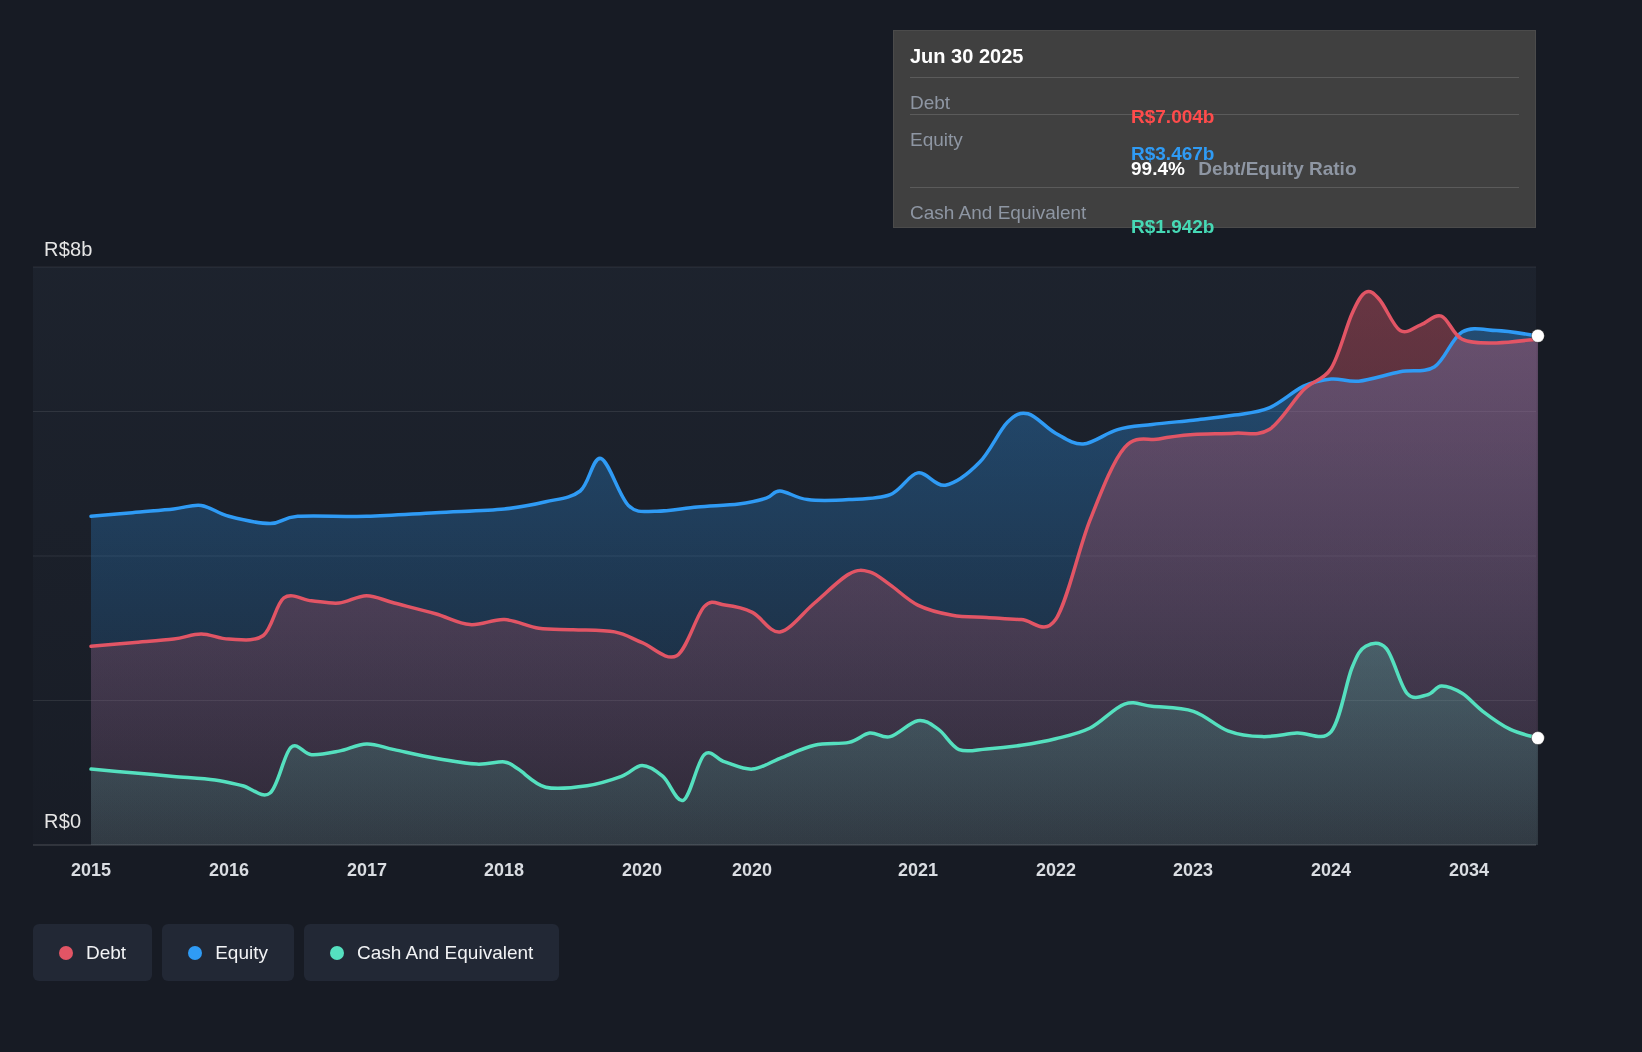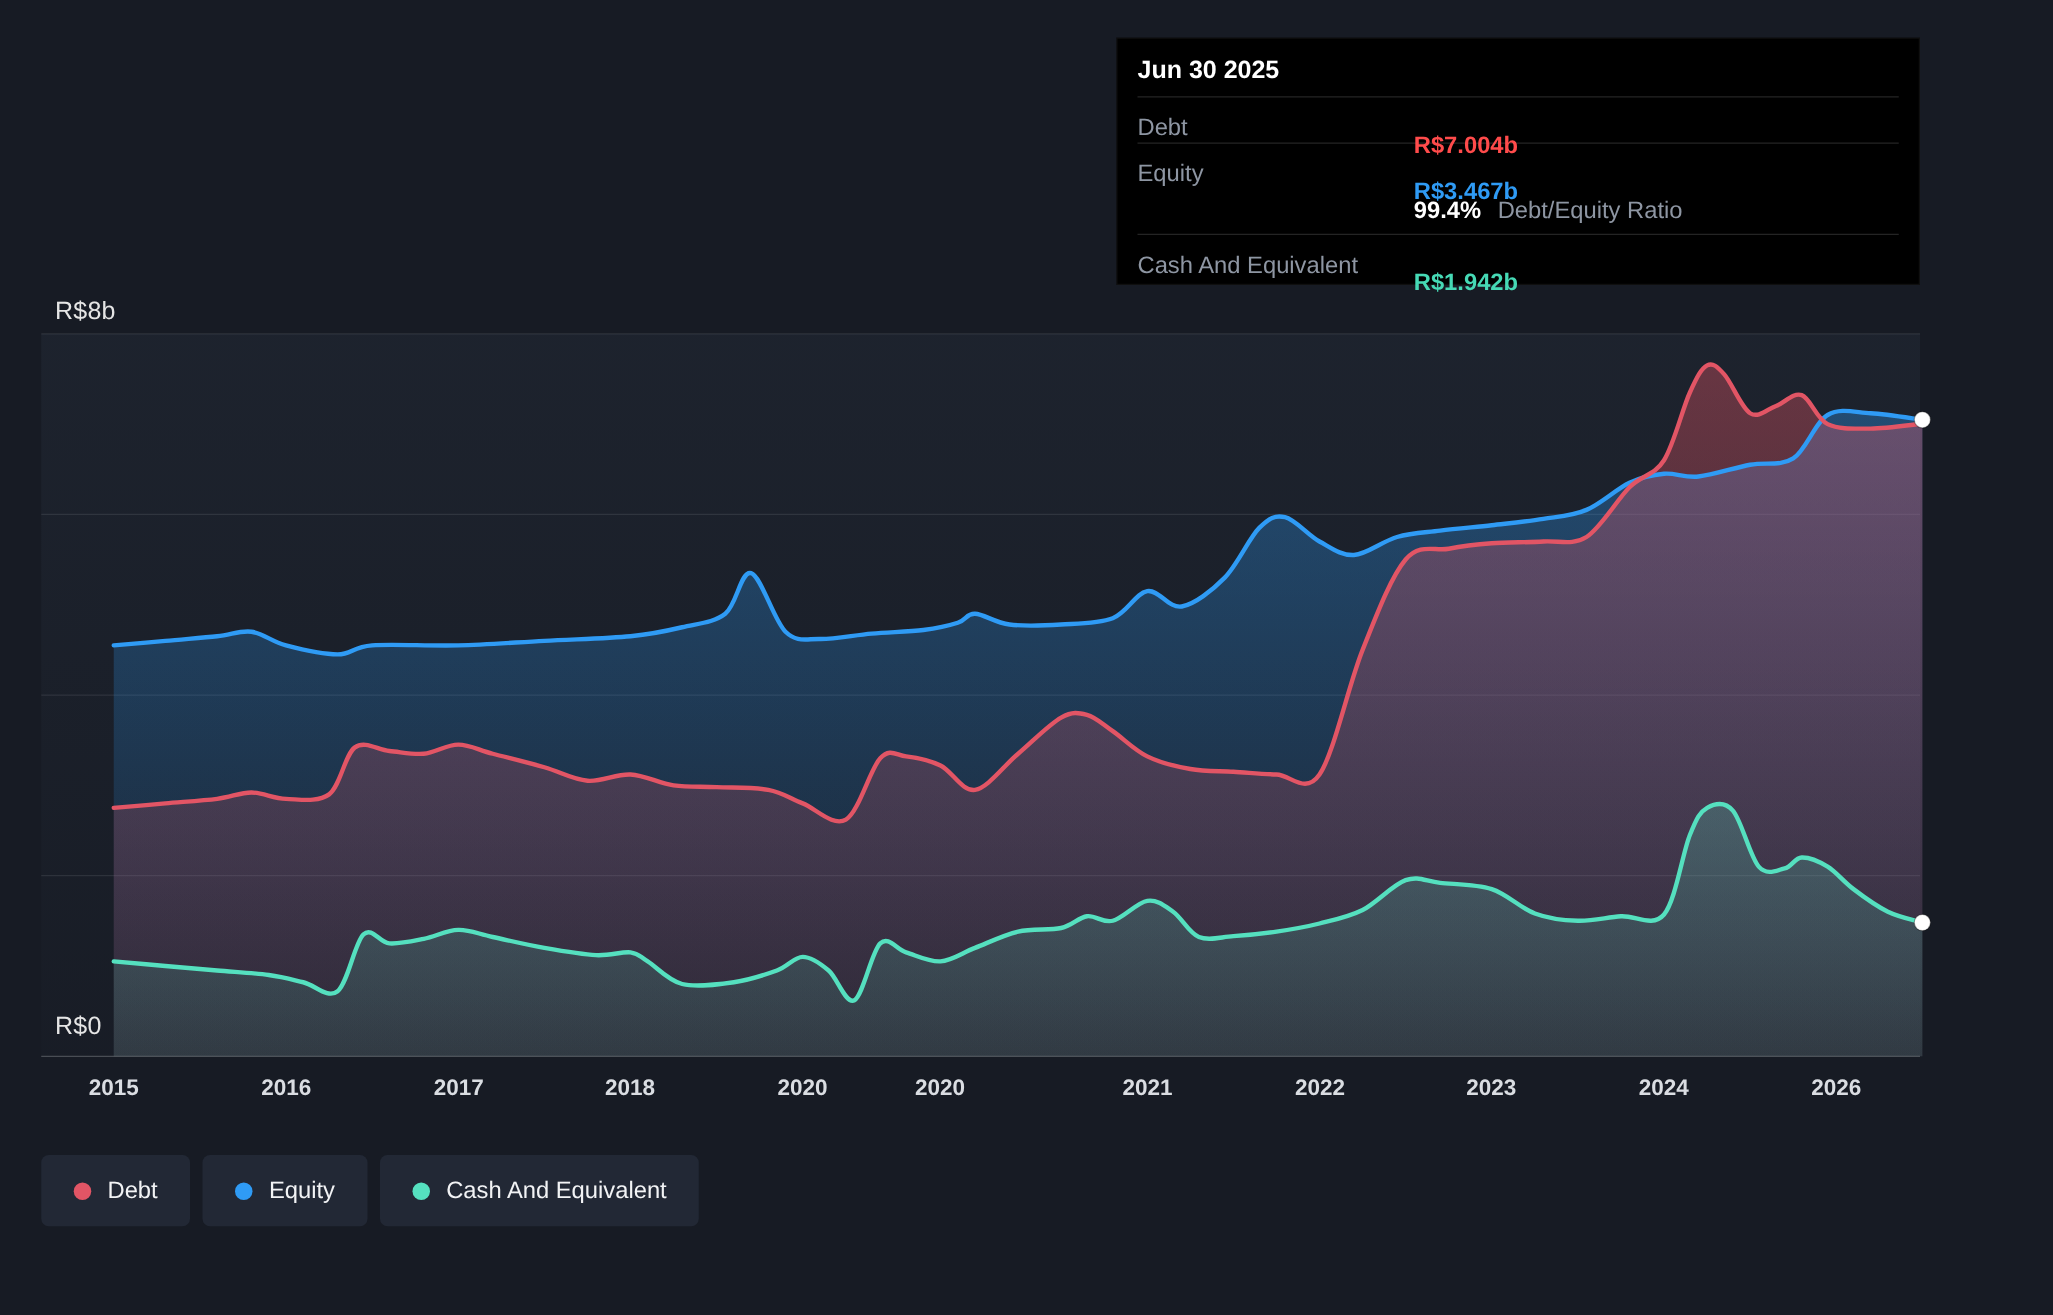--- a/index.html
+++ b/index.html
@@ -13,37 +13,37 @@
   #chart-svg{position:absolute;left:0;top:0;}
   .y-label{
     position:absolute;left:44px;font-size:20px;color:#e5e5e5;font-weight:500;letter-spacing:.2px;
   }
   .x-tick{
     position:absolute;top:860px;transform:translateX(-50%);
     font-size:18px;font-weight:600;color:#dadde2;
   }
   .tooltip{
     position:absolute;left:893px;top:30px;width:643px;height:198px;
-    background:#000000;border:1px solid rgba(255,255,255,0.06);
+    background:#404040;border:1px solid rgba(255,255,255,0.06);
     box-sizing:border-box;padding:4px 16px;
   }
   .tt-title{
     height:42px;display:flex;align-items:center;
     font-size:20px;font-weight:700;color:#ffffff;
     border-bottom:1px solid rgba(255,255,255,0.14);
   }
   .tt-row{
     display:grid;grid-template-columns:221px 1fr;align-items:center;
     height:36px;font-size:19px;
   }
   .tt-sep{border-bottom:1px solid rgba(255,255,255,0.14);}
   .tt-row .lbl{color:#8e96a3;}
   .tt-row .val{font-weight:700;margin-top:28px;}
   .ratio-bold{color:#ffffff;font-weight:700;}
-  .ratio-rest{color:#8e96a3;font-weight:400;margin-left:8px;}
+  .ratio-rest{color:#8e96a3;font-weight:700;margin-left:8px;}
   .legend{position:absolute;left:33px;top:924px;display:flex;gap:10px;}
   .chip{
     display:flex;align-items:center;gap:13px;
     background:#222835;border-radius:6px;height:57px;padding:0 26px;
     font-size:19px;color:#f2f3f5;cursor:pointer;
   }
   .dot{width:14px;height:14px;border-radius:50%;flex:0 0 auto;}
 </style>
 </head>
 <body>
@@ -92,21 +92,21 @@
     <span class="x-tick" style="left:91px">2015</span>
     <span class="x-tick" style="left:229px">2016</span>
     <span class="x-tick" style="left:367px">2017</span>
     <span class="x-tick" style="left:504px">2018</span>
     <span class="x-tick" style="left:642px">2020</span>
     <span class="x-tick" style="left:752px">2020</span>
     <span class="x-tick" style="left:918px">2021</span>
     <span class="x-tick" style="left:1056px">2022</span>
     <span class="x-tick" style="left:1193px">2023</span>
     <span class="x-tick" style="left:1331px">2024</span>
-    <span class="x-tick" style="left:1469px">2026</span>
+    <span class="x-tick" style="left:1469px">2034</span>
   </div>
 
   <div class="tooltip">
     <div class="tt-title">Jun 30 2025</div>
     <div class="tt-row tt-sep">
       <span class="lbl">Debt</span>
       <span class="val" style="color: rgb(255, 75, 75);">R$7.004b</span>
     </div>
     <div class="tt-row">
       <span class="lbl">Equity</span>

